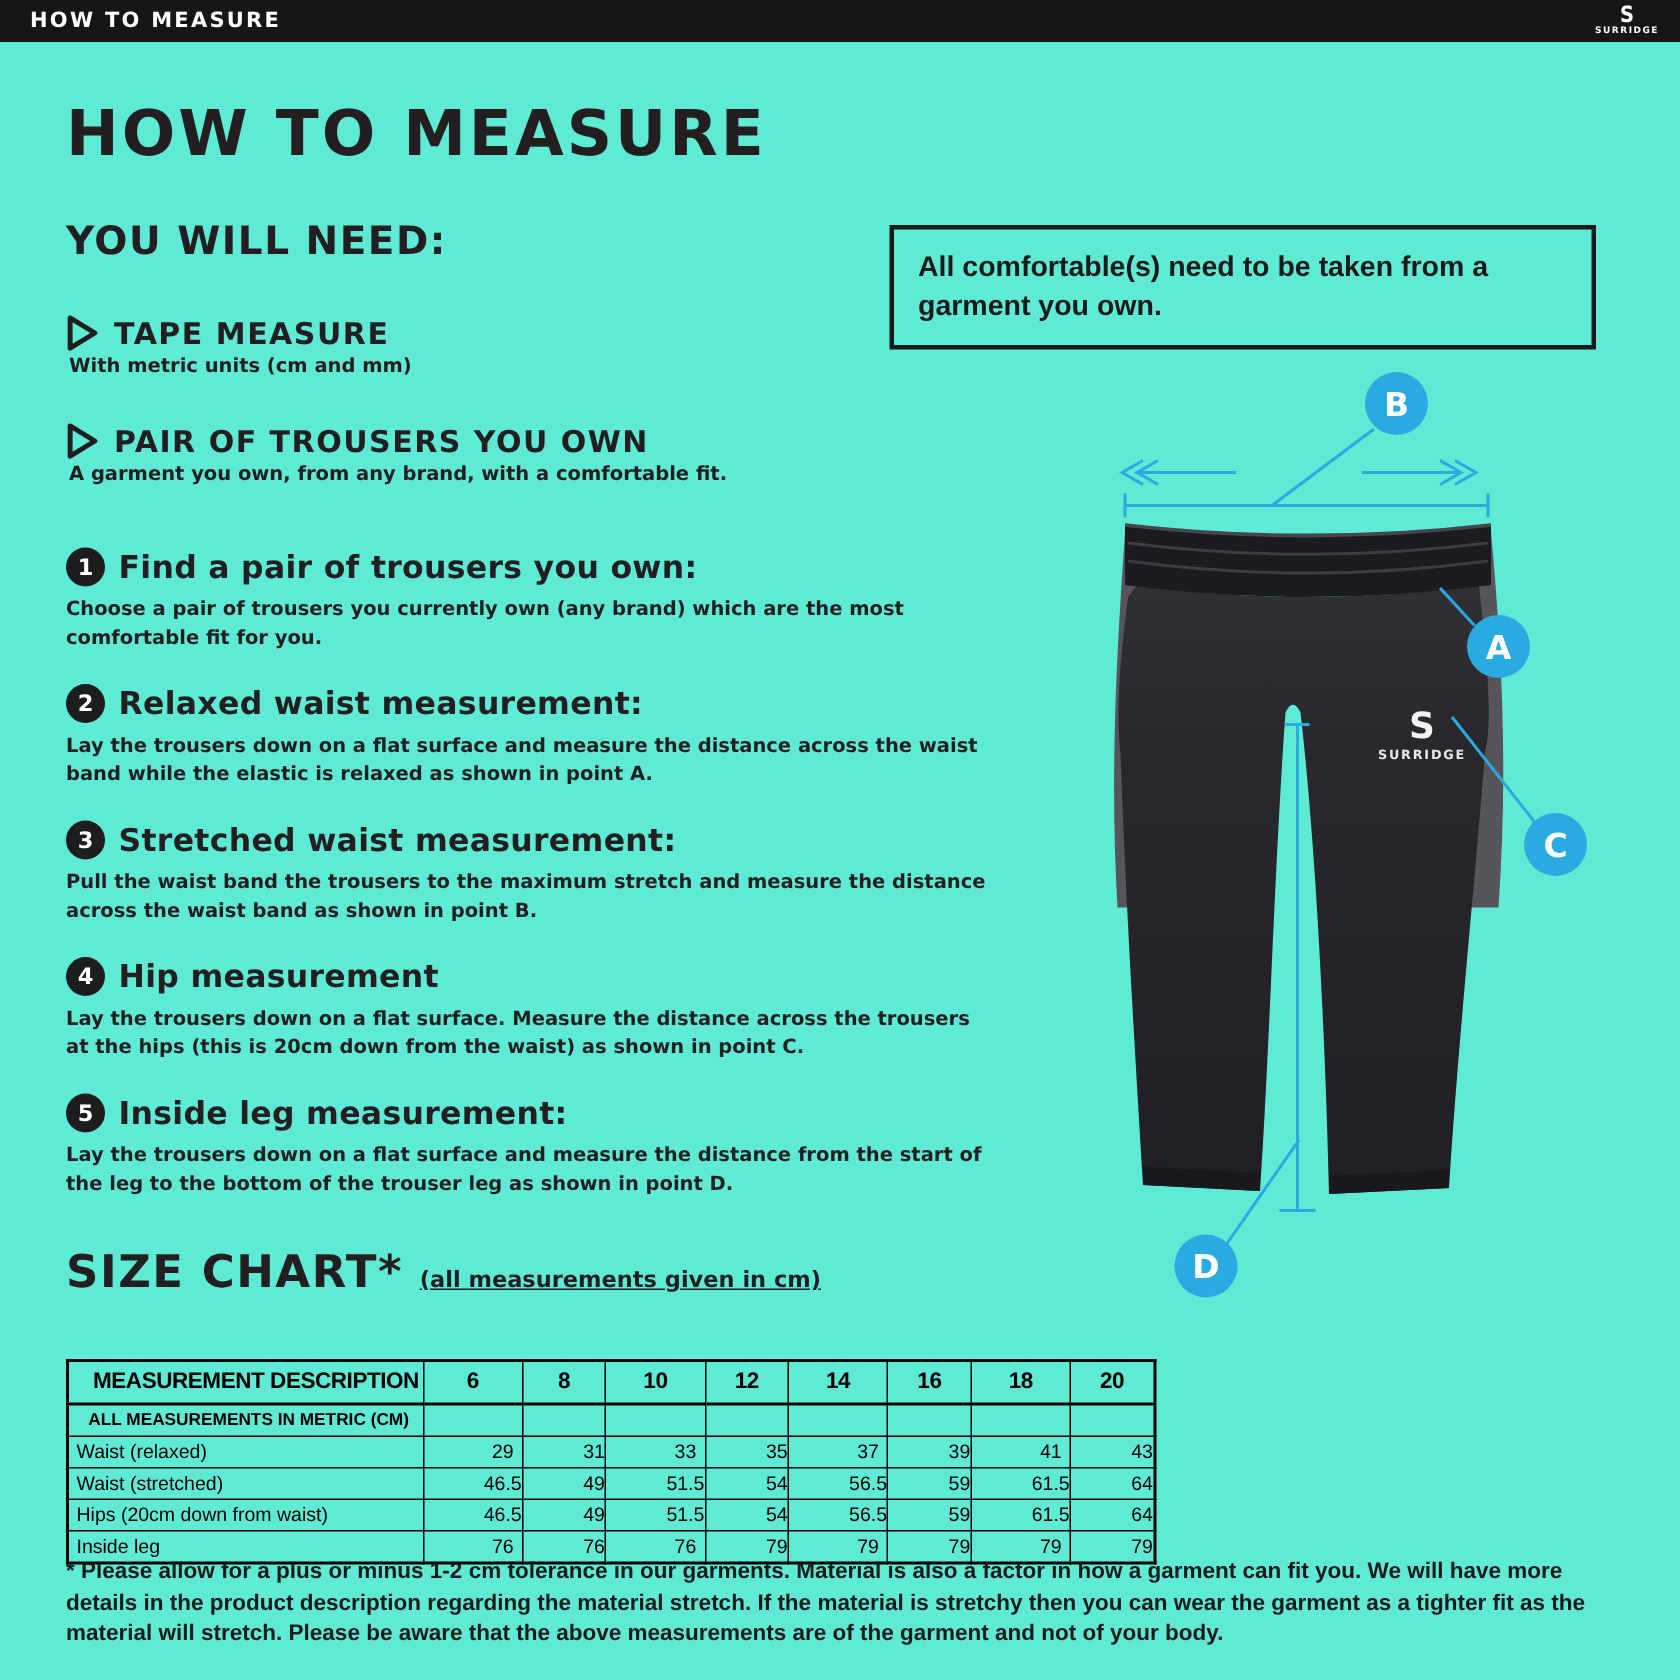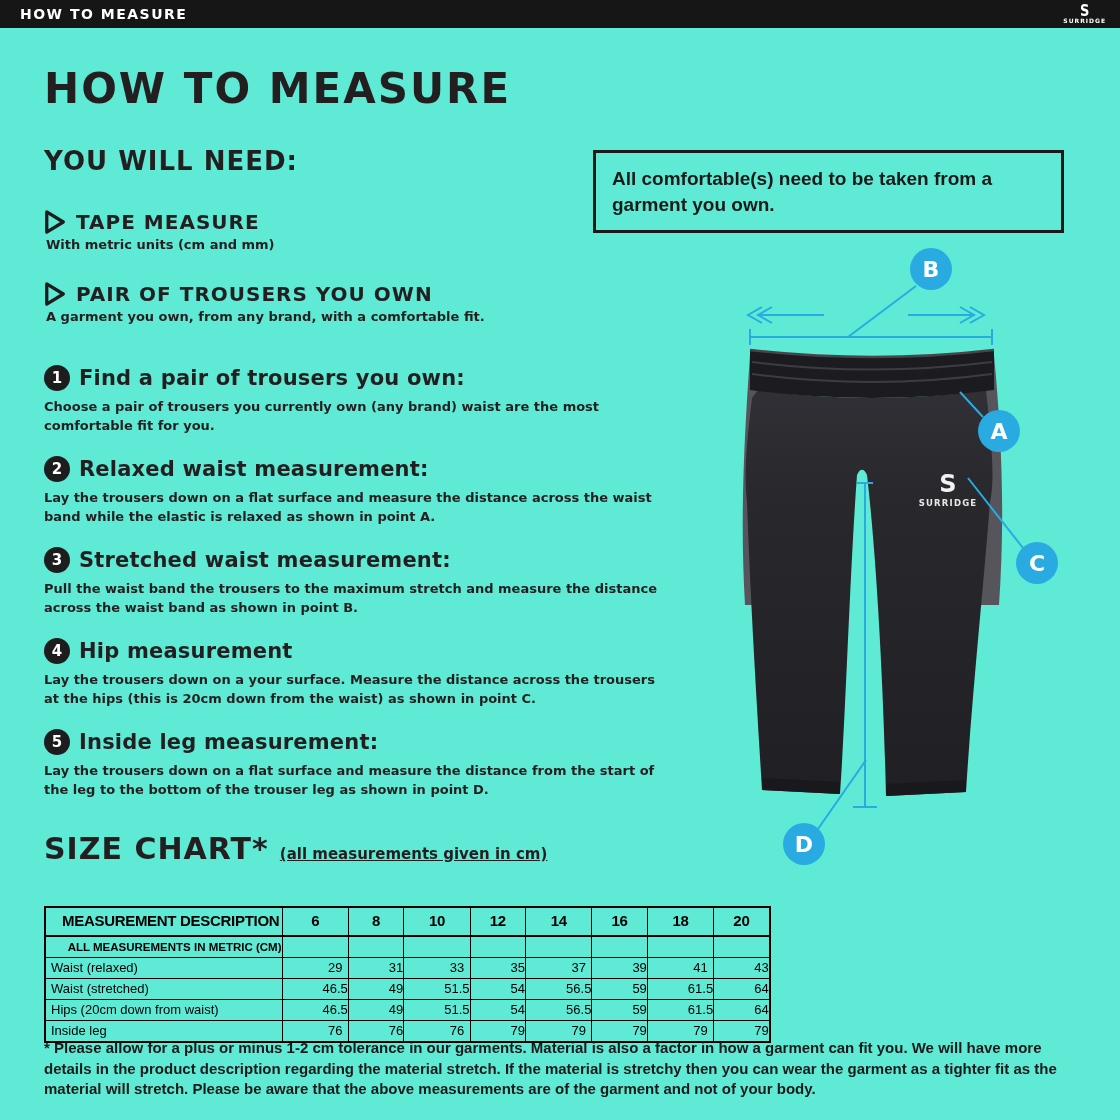--- a/index.html
+++ b/index.html
@@ -48,21 +48,21 @@
   .sc-sub{font-size:15px;font-weight:bold;display:inline;margin-left:6px;text-decoration:underline;}
 
   table.size{position:absolute;left:44px;top:906px;border-collapse:collapse;table-layout:fixed;
              font-family:"Liberation Sans",sans-serif;color:#000;border:2px solid #000;}
   table.size col.desc{width:237px;}
   table.size col.num{width:55px;}
   table.size th,table.size td{border:1px solid #000;padding:0;line-height:1.1;}
   table.size tr.head th{height:27px;font-size:15px;font-weight:bold;letter-spacing:-0.3px;
                         border-bottom:2.5px solid #000;}
   table.size tr.head th.desc{text-align:left;padding-left:16px;}
-  table.size tr.metric td{height:20px;font-size:11.5px;font-weight:bold;text-align:right;padding-left:4px;margin-left:38px;}
+  table.size tr.metric td{height:20px;font-size:11.5px;font-weight:bold;text-align:center;padding-left:4px;margin-left:38px;}
   table.size tr.data td{height:20px;font-size:13px;text-align:center;padding-left:40px;}
   table.size tr.data td.lbl{text-align:left;padding-left:5px;}
 
   
   .footnote{position:absolute;left:44px;top:1038px;width:1032px;
             font-family:"Liberation Sans",sans-serif;font-size:15px;font-weight:bold;
             line-height:1.38;color:#1a1a1a;}
 </style>
 </head>
 <body>
@@ -101,42 +101,42 @@
     <div class="tool-sub">A garment you own, from any brand, with a comfortable fit.</div>
   </div>
 
   <div class="note-box">All comfortable(s) need to be taken from a garment you own.</div>
 
   <div class="step s1">
     <div class="step-head">
       <span class="step-num">1</span>
       <span class="step-title">Find a pair of trousers you own:</span>
     </div>
-    <div class="step-body">Choose a pair of trousers you currently own (any brand) waist are the most comfortable fit for you.</div>
+    <div class="step-body">Choose a pair of trousers you currently own (any brand) which are the most comfortable fit for you.</div>
   </div>
   <div class="step s2">
     <div class="step-head">
       <span class="step-num">2</span>
       <span class="step-title">Relaxed waist measurement:</span>
     </div>
     <div class="step-body">Lay the trousers down on a flat surface and measure the distance across the waist band while the elastic is relaxed as shown in point A.</div>
   </div>
   <div class="step s3">
     <div class="step-head">
       <span class="step-num">3</span>
       <span class="step-title">Stretched waist measurement:</span>
     </div>
     <div class="step-body">Pull the waist band the trousers to the maximum stretch and measure the distance across the waist band as shown in point B.</div>
   </div>
   <div class="step s4">
     <div class="step-head">
       <span class="step-num">4</span>
       <span class="step-title">Hip measurement</span>
     </div>
-    <div class="step-body">Lay the trousers down on a your surface. Measure the distance across the trousers at the hips (this is 20cm down from the waist) as shown in point C.</div>
+    <div class="step-body">Lay the trousers down on a flat surface. Measure the distance across the trousers at the hips (this is 20cm down from the waist) as shown in point C.</div>
   </div>
   <div class="step s5">
     <div class="step-head">
       <span class="step-num">5</span>
       <span class="step-title">Inside leg measurement:</span>
     </div>
     <div class="step-body">Lay the trousers down on a flat surface and measure the distance from the start of the leg to the bottom of the trouser leg as shown in point D.</div>
   </div>
 
   <div class="diagram">

